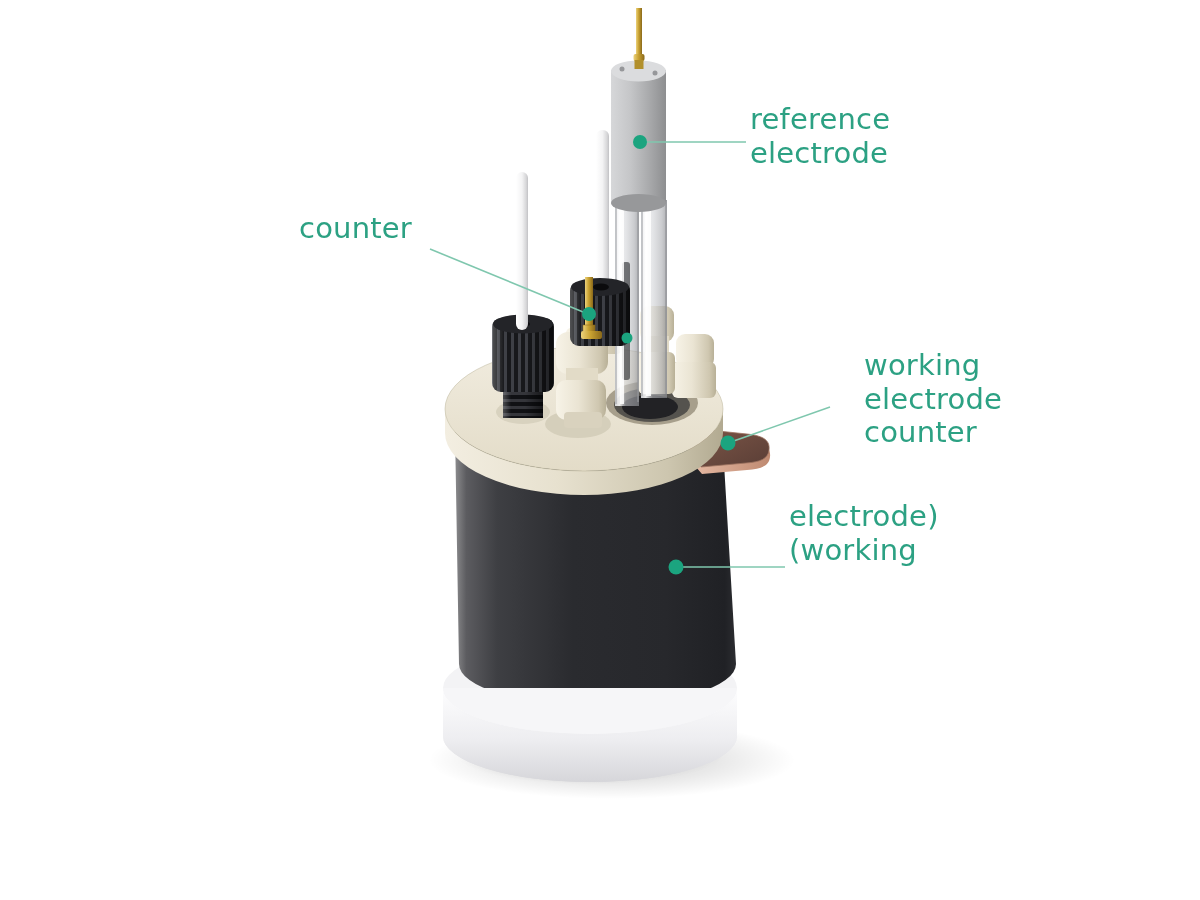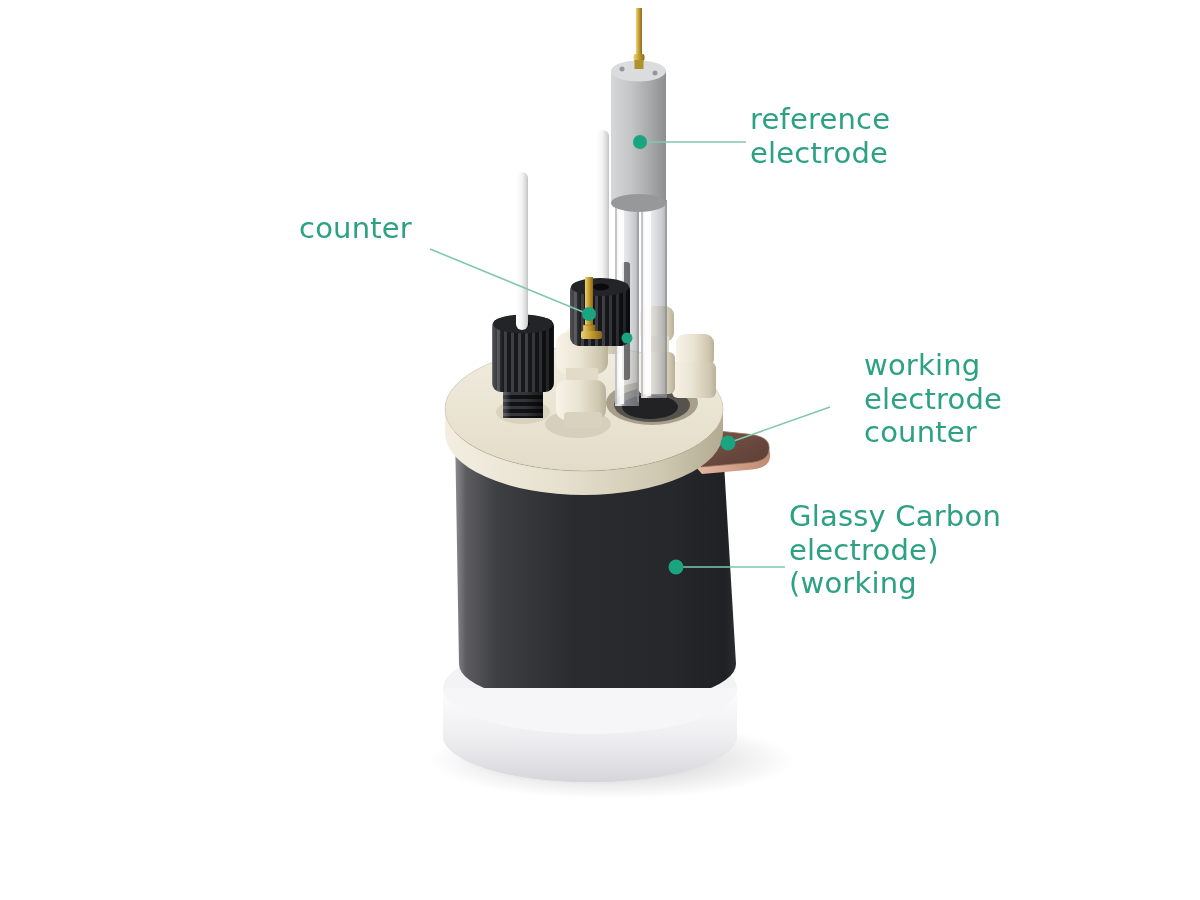--- a/index.html
+++ b/index.html
@@ -239,18 +239,17 @@
     <span>counter</span>
   </div>
 
   <div class="label" id="label-working">
     <span>working</span>
     <span>electrode</span>
     <span>counter</span>
   </div>
 
   <div class="label" id="label-glassy">
-    <span>Glassy Carbon</span>
     <span>electrode)</span>
     <span>(working</span>
   </div>
 
 </div>
 
 </body></html>

